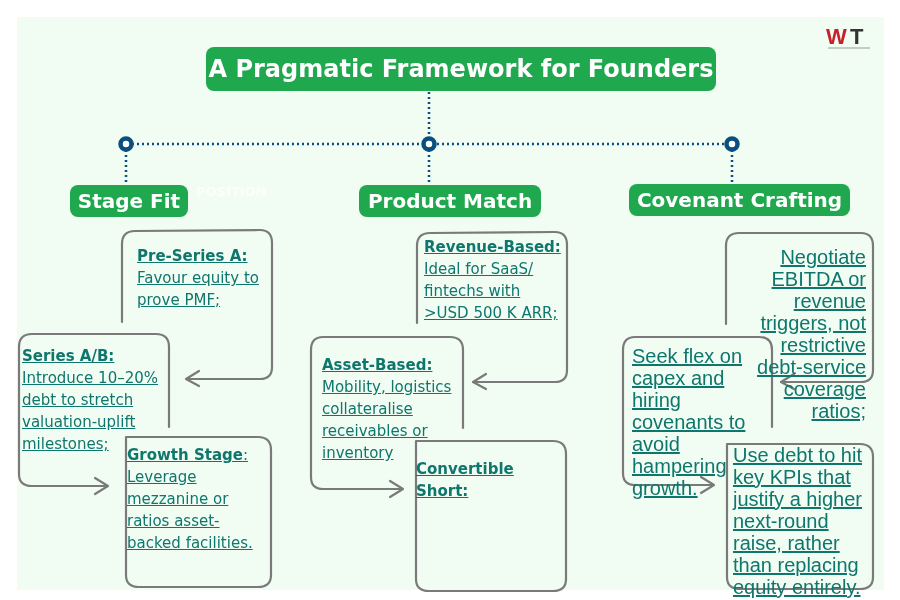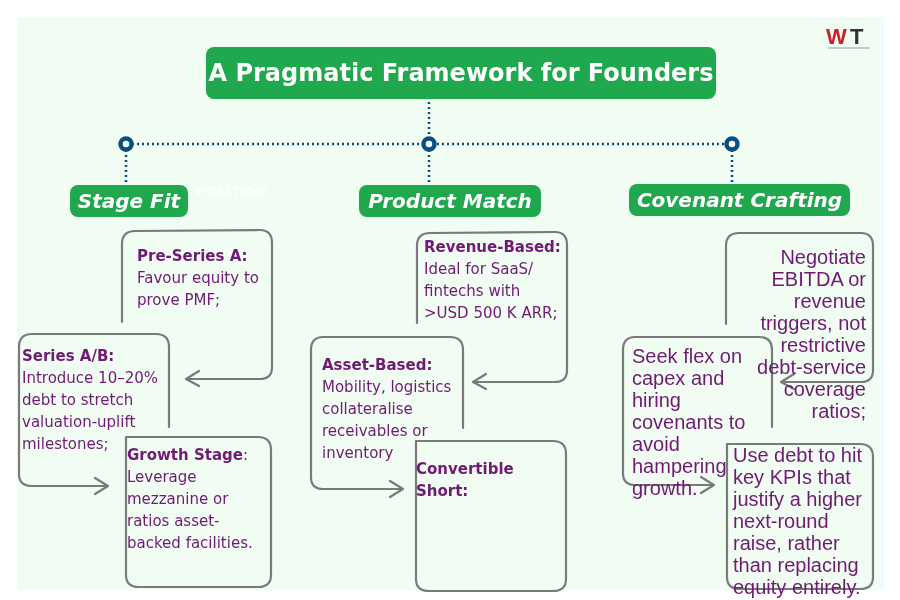--- a/index.html
+++ b/index.html
@@ -3,28 +3,28 @@
 <meta charset="utf-8">
 <style>
   html, body { margin: 0; padding: 0; }
   body { width: 900px; height: 600px; background: #ffffff; position: relative; overflow: hidden; font-family: "DejaVu Sans", sans-serif; }
   .panel { position: absolute; left: 17px; top: 17px; width: 867px; height: 573px; background: #f1fdf2; }
   .logo { position: absolute; left: 826px; top: 24px; width: 48px; height: 26px; }
   .logo .w { position: absolute; left: 0; top: 0; font: 900 22px "Liberation Sans", sans-serif; color: #c8202a; letter-spacing: -1px; }
   .logo .t { position: absolute; left: 24px; top: 0; font: 900 22px "Liberation Sans", sans-serif; color: #333; }
   .logo .tag { position: absolute; left: 2px; top: 23px; width: 42px; height: 2px; background: #999; opacity: 0.5; }
   .pill { position: absolute; background: #1fa84e; color: #fff; border-radius: 8px; font-family: "DejaVu Sans", sans-serif; font-weight: bold; white-space: nowrap; display: flex; align-items: center; justify-content: center; }
-  .title-pill { left: 206px; top: 47px; width: 510px; height: 52px; font-size: 24px; }
-  .h-pill { height: 32px; font-size: 20px; font-style: italic; }
+  .title-pill { left: 206px; top: 47px; width: 510px; height: 44px; font-size: 24px; }
+  .h-pill { height: 32px; font-size: 20px; }
   #pill-stage { left: 70px; top: 185px; width: 118px; }
   #pill-product { left: 359px; top: 185px; width: 182px; }
   #pill-covenant { left: 629px; top: 184px; width: 221px; }
   .ghost { position: absolute; left: 196px; top: 184px; font: bold 13px "DejaVu Sans", sans-serif; color: #ffffff; opacity: 0.8; }
   svg.lines { position: absolute; left: 0; top: 0; }
-  .card { position: absolute; font-family: "DejaVu Sans", sans-serif; font-size: 15px; line-height: 22px; color: #701a75; }
+  .card { position: absolute; font-family: "DejaVu Sans", sans-serif; font-size: 15px; line-height: 22px; color: #0f766e; text-decoration: underline; }
   .card b { font-weight: bold; }
   .card.roboto { font-family: "Liberation Sans", sans-serif; font-size: 20px; line-height: 22px; }
   .right { text-align: right; }
 </style>
 </head>
 <body>
 
 <div class="panel"></div>
 
 <div class="logo">

